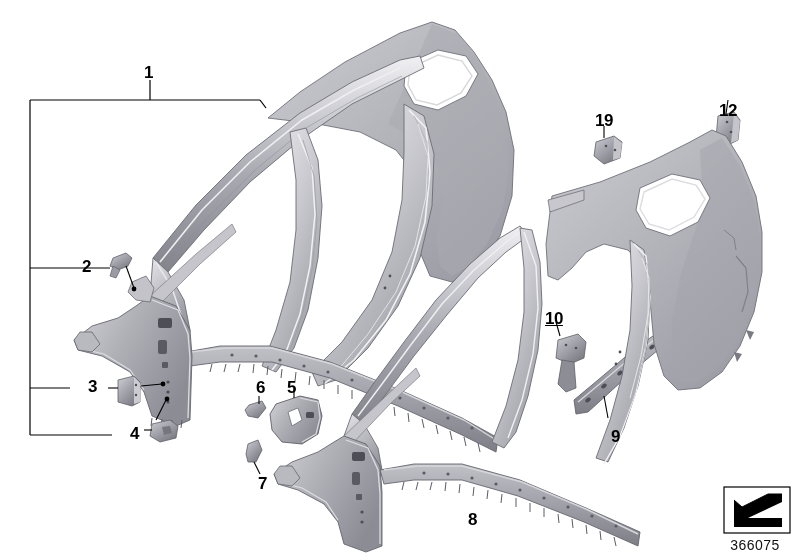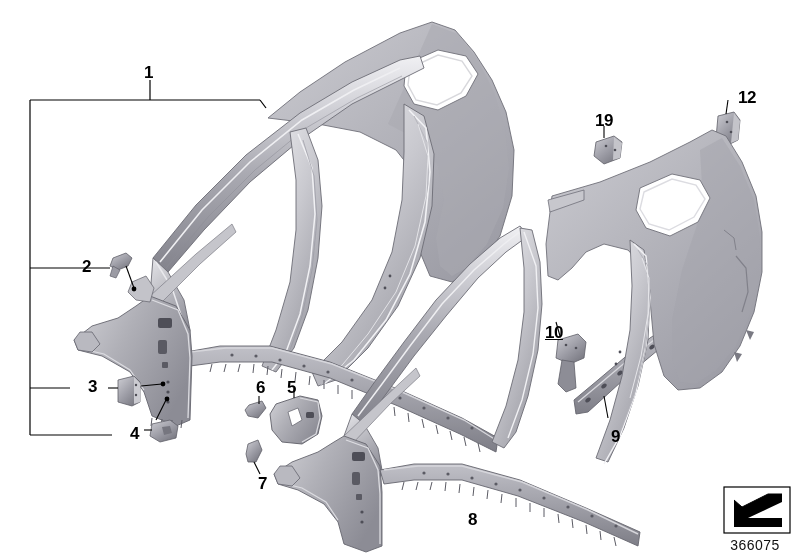--- a/index.html
+++ b/index.html
@@ -379,18 +379,18 @@
 
   <div class="callout" style="left:144px;top:64px;">1</div>
   <div class="callout" style="left:82px;top:258px;">2</div>
   <div class="callout" style="left:88px;top:378px;">3</div>
   <div class="callout" style="left:130px;top:425px;">4</div>
   <div class="callout" style="left:287px;top:379px;">5</div>
   <div class="callout" style="left:256px;top:379px;">6</div>
   <div class="callout" style="left:258px;top:475px;">7</div>
   <div class="callout" style="left:468px;top:511px;">8</div>
   <div class="callout" style="left:611px;top:428px;">9</div>
-  <div class="callout" style="left:545px;top:324px;text-decoration:underline;">10</div>
+  <div class="callout" style="left:545px;top:310px;text-decoration:underline;">10</div>
   <div class="callout" style="left:595px;top:112px;">19</div>
-  <div class="callout" style="left:719px;top:89px;margin-left:19px;">12</div>
+  <div class="callout" style="left:719px;top:102px;">12</div>
 
   <div id="partno">366075</div>
 </div>
 
 </body></html>

